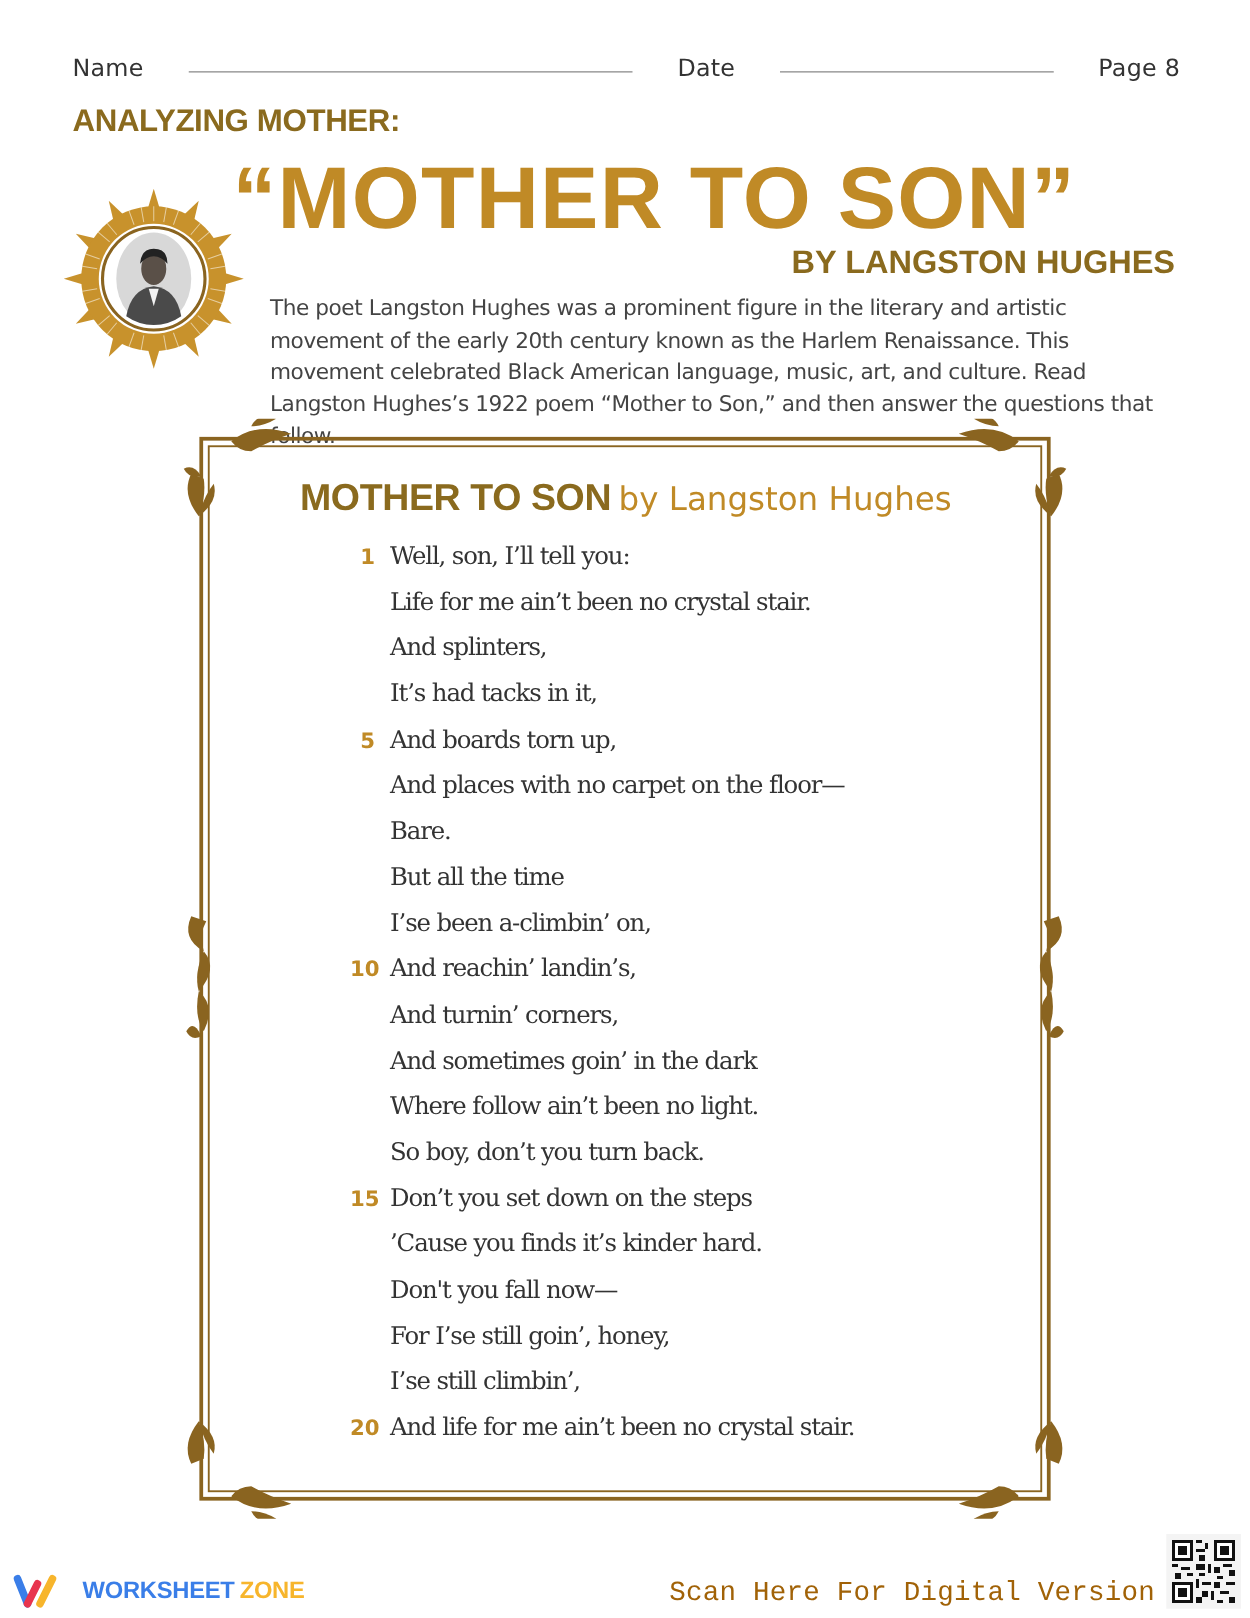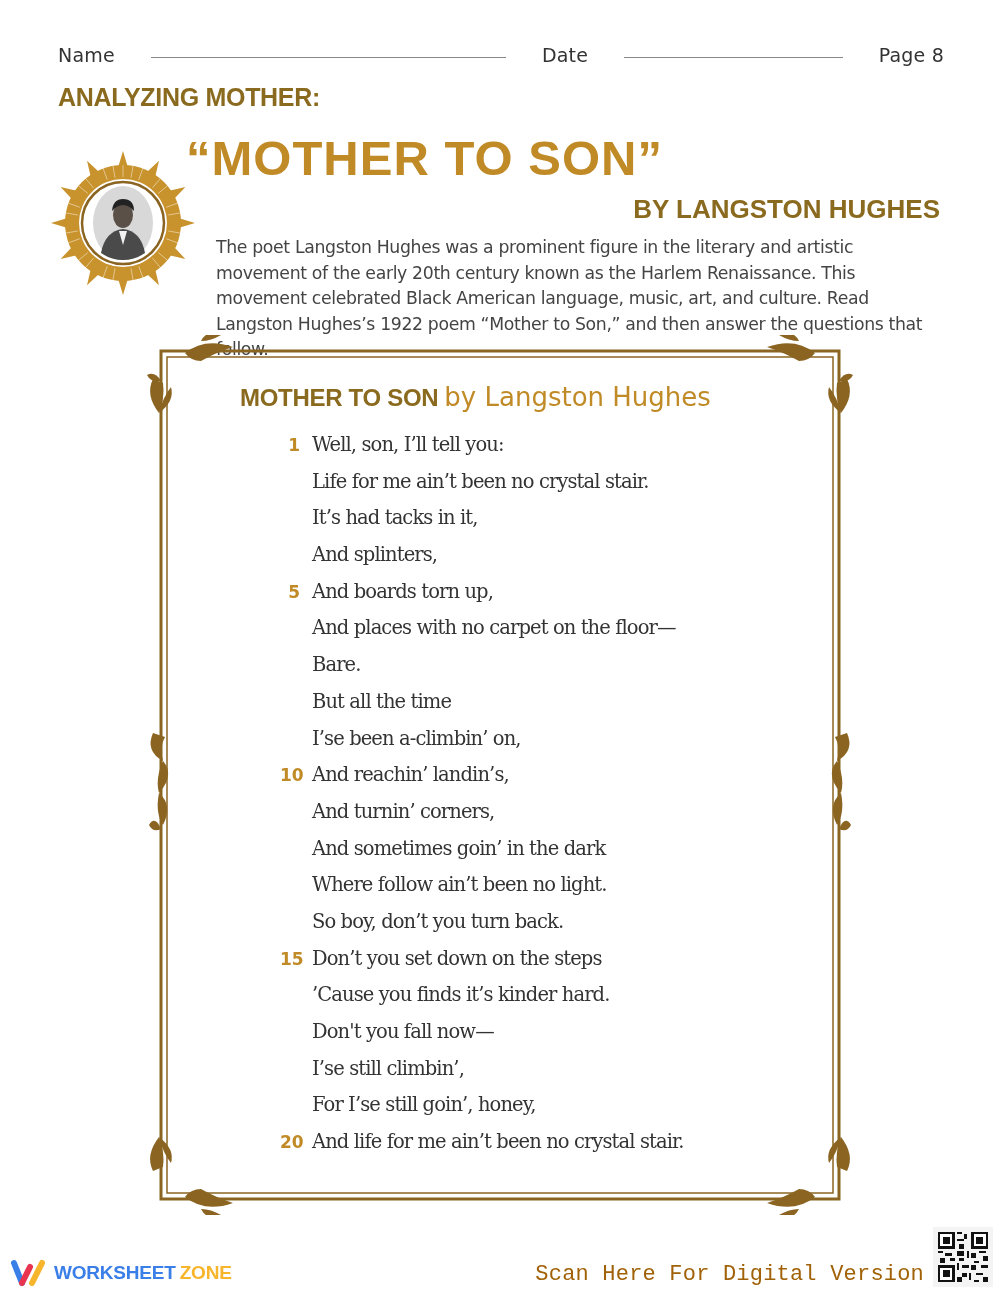--- a/index.html
+++ b/index.html
@@ -7,38 +7,38 @@
   body { position: relative; font-family: "Liberation Sans", sans-serif; color: #3a3a3a; }
 
   .hdr { position: absolute; top: 38px; left: 58px; right: 56px; height: 28px; display: flex; align-items: flex-end; font-size: 20px; color: #333; gap: 26px; }
   .hdr .lbl { white-space: nowrap; font-family: "DejaVu Sans", sans-serif; font-size: 19px; letter-spacing: 0.2px; }
   .hdr .line { border-bottom: 1.5px solid #888; height: 1px; margin: 0 10px 8px 10px; }
   .hdr .line.name { width: 416px; }
   .hdr .line.date { width: 256px; }
   .hdr .page { margin-left: auto; }
 
   .kicker { position: absolute; top: 83px; left: 58px; font-size: 25px; font-weight: bold; color: #8a6a1e; letter-spacing: -0.3px; }
-  .main-title { position: absolute; top: 118px; left: 186px; font-size: 49px; font-weight: bold; color: #c08a26; letter-spacing: 1px; line-height: 80px; font-family: "Liberation Sans", sans-serif; }
+  .main-title { position: absolute; top: 118px; left: 186px; font-size: 70px; font-weight: bold; color: #c08a26; letter-spacing: 1px; line-height: 80px; font-family: "Liberation Sans", sans-serif; }
   .byline { position: absolute; top: 194px; right: 60px; font-size: 26px; font-weight: bold; color: #8a6a1e; }
 
   .medal { position: absolute; left: 50px; top: 150px; width: 146px; height: 146px; }
   .intro { position: absolute; left: 216px; top: 235px; width: 720px; font-size: 17.3px; line-height: 25.5px; color: #444; font-family: "DejaVu Sans", sans-serif; letter-spacing: -0.35px; }
 
   .frame { position: absolute; left: 145px; top: 335px; width: 710px; height: 880px; }
   .poem-title { position: absolute; top: 382px; left: 240px; white-space: nowrap; }
-  .poem-title .t { font-size: 24px; font-weight: bold; color: #8a6a1e; letter-spacing: -0.3px; }
+  .poem-title .t { font-size: 30px; font-weight: bold; color: #8a6a1e; letter-spacing: -0.3px; }
   .poem-title .b { font-size: 26px; color: #c08a26; margin-left: 6px; font-family: "DejaVu Sans", sans-serif; }
 
   .poem { position: absolute; left: 280px; top: 433px; width: 480px; }
   .poem .row { display: flex; align-items: baseline; height: 36.7px; }
   .poem .num { width: 32px; text-align: right; padding-right: 12px; font-size: 17px; font-weight: bold; color: #c08a26; font-family: "DejaVu Sans", sans-serif; }
   .poem .txt { font-family: "DejaVu Serif", serif; font-size: 19.5px; color: #333; letter-spacing: -0.9px; white-space: nowrap; text-align: right; }
 
   .footer-logo { position: absolute; left: 10px; top: 1258px; display: flex; align-items: center; }
-  .footer-logo .word { font-size: 19px; font-weight: bold; letter-spacing: -0.2px; margin-left: 6px; }
+  .footer-logo .word { font-size: 19px; font-weight: bold; letter-spacing: -0.2px; margin-left: 18px; }
   .footer-logo .w1 { color: #3a7ee8; }
   .footer-logo .w2 { color: #f7b52c; margin-left: 4px; }
   .scan { position: absolute; right: 76px; top: 1262px; font-size: 22px; color: #a16207; font-family: Liberation Mono, monospace; letter-spacing: 0.2px; }
   .qr { position: absolute; left: 933px; top: 1227px; width: 60px; height: 60px; background: #fff; }
 </style>
 </head>
 <body>
 
 <div class="hdr">
   <span class="lbl">Name</span>
@@ -161,25 +161,25 @@
   <div class="row">
       <span class="num">1</span>
       <span class="txt">Well, son, I’ll tell you:</span>
     </div>
   <div class="row">
       <span class="num"></span>
       <span class="txt">Life for me ain’t been no crystal stair.</span>
     </div>
   <div class="row">
       <span class="num"></span>
+      <span class="txt">And splinters,</span>
+    </div>
+  <div class="row">
+      <span class="num"></span>
       <span class="txt">It’s had tacks in it,</span>
-    </div>
-  <div class="row">
-      <span class="num"></span>
-      <span class="txt">And splinters,</span>
     </div>
   <div class="row">
       <span class="num">5</span>
       <span class="txt">And boards torn up,</span>
     </div>
   <div class="row">
       <span class="num"></span>
       <span class="txt">And places with no carpet on the floor—</span>
     </div>
   <div class="row">
@@ -221,25 +221,25 @@
   <div class="row">
       <span class="num"></span>
       <span class="txt">’Cause you finds it’s kinder hard.</span>
     </div>
   <div class="row">
       <span class="num"></span>
       <span class="txt">Don't you fall now—</span>
     </div>
   <div class="row">
       <span class="num"></span>
+      <span class="txt">For I’se still goin’, honey,</span>
+    </div>
+  <div class="row">
+      <span class="num"></span>
       <span class="txt">I’se still climbin’,</span>
-    </div>
-  <div class="row">
-      <span class="num"></span>
-      <span class="txt">For I’se still goin’, honey,</span>
     </div>
   <div class="row">
       <span class="num">20</span>
       <span class="txt">And life for me ain’t been no crystal stair.</span>
     </div>
 </div>
 
 <div class="footer-logo">
   <svg width="38" height="30" viewBox="0 0 38 30">
     <line x1="4" y1="5" x2="12" y2="25" stroke="#3a7ee8" stroke-width="6" stroke-linecap="round"></line>

